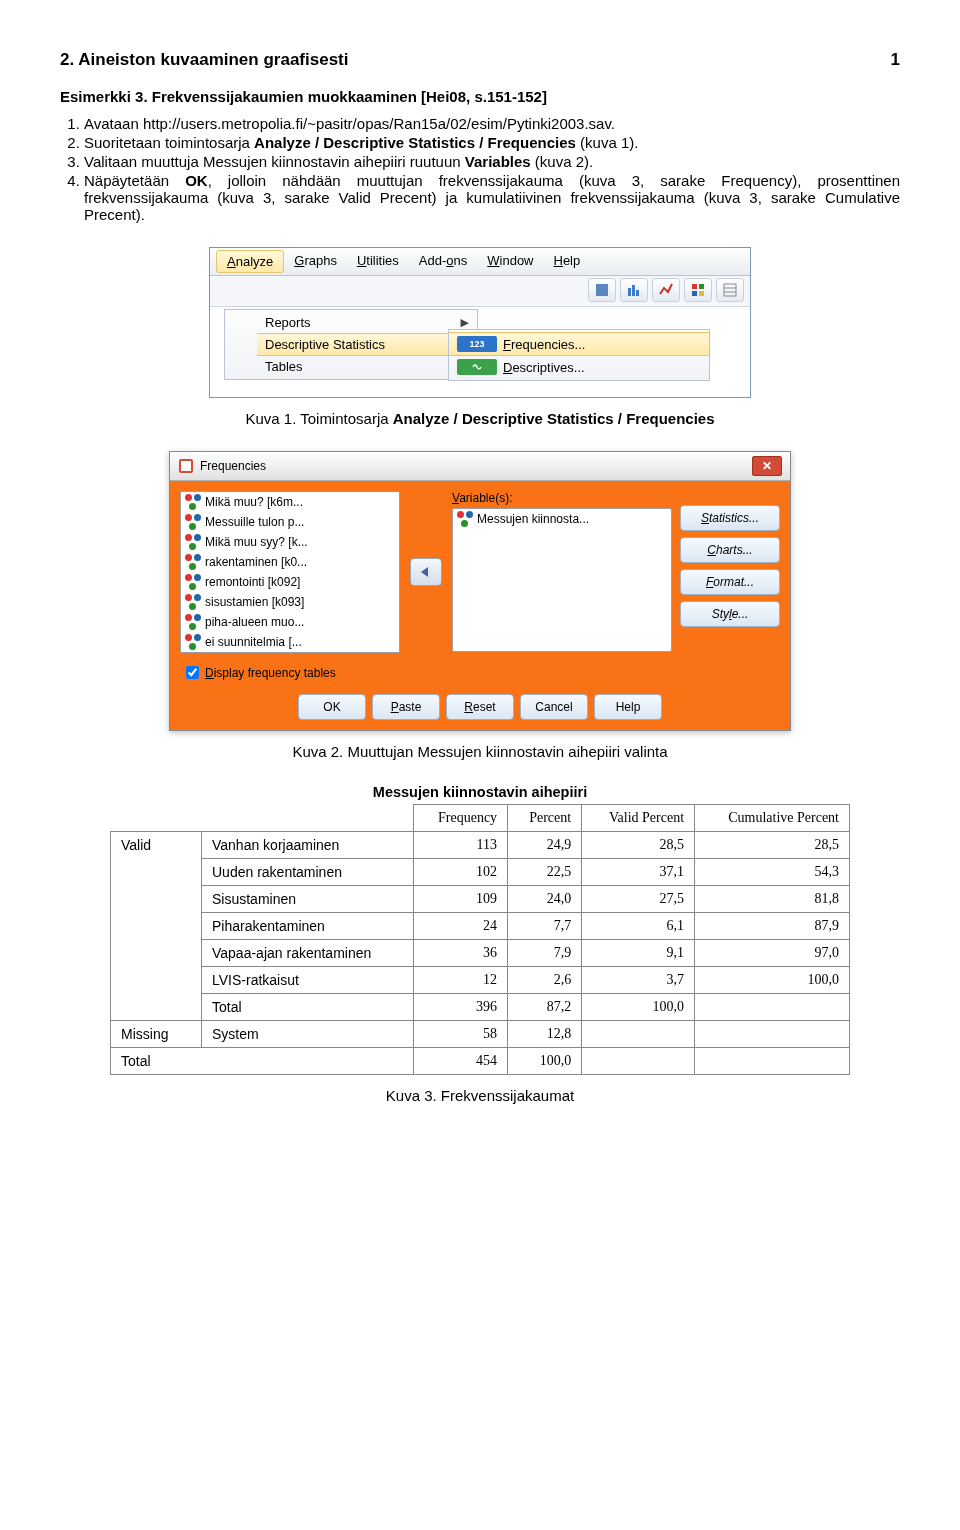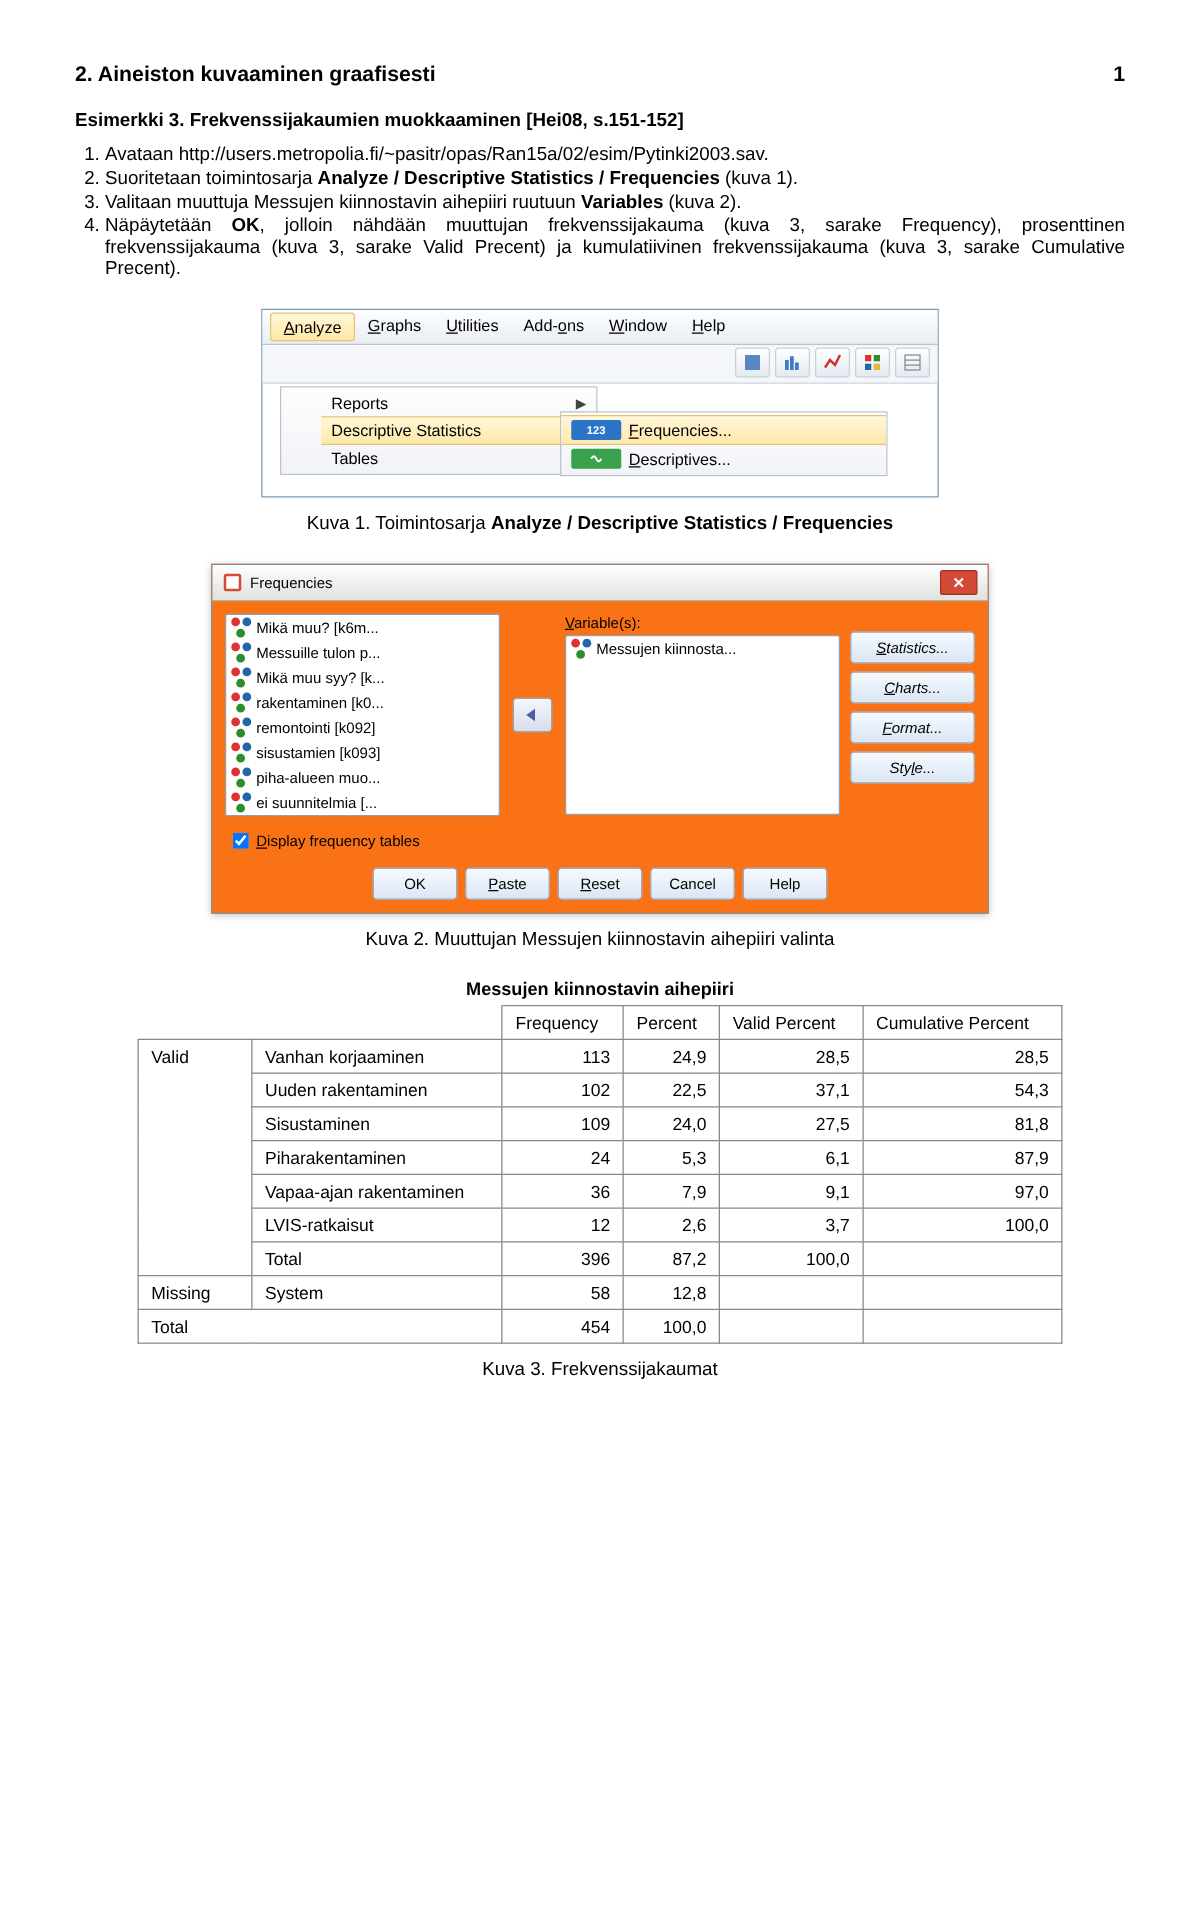--- a/index.html
+++ b/index.html
@@ -99,22 +99,22 @@
   .freq-bottom .dlg-btn { width:66px; }
 
   
   .tbl-title { text-align:center; font-weight:bold; font-size:14.5px; margin:10px 0 4px 0; }
   table.spss-tbl {
     border-collapse:collapse; margin:0 auto 10px auto; width:740px; font-size:14px;
   }
   table.spss-tbl th, table.spss-tbl td {
     border:1px solid #888; padding:5px 10px;
   }
-  table.spss-tbl th { font-weight:normal; text-align:left; }
-  table.spss-tbl td.num { text-align:right; }
+  table.spss-tbl th { font-weight:normal; text-align:right;font-family:Liberation Serif, serif; }
+  table.spss-tbl td.num { text-align:right;font-family:Liberation Serif, serif; }
   table.spss-tbl td.lab { text-align:left; }
   table.spss-tbl .grp { text-align:left; vertical-align:top; width:70px; }
 </style>
 </head>
 <body>
 
 <div class="heading-row">
   <span>2. Aineiston kuvaaminen graafisesti</span>
   <span class="page-no">1</span>
 </div>
@@ -356,21 +356,21 @@
   <tr>
     <td class="lab">Sisustaminen</td>
     <td class="num">109</td>
     <td class="num">24,0</td>
     <td class="num">27,5</td>
     <td class="num">81,8</td>
   </tr>
   <tr>
     <td class="lab">Piharakentaminen</td>
     <td class="num">24</td>
-    <td class="num">5,3</td>
+    <td class="num">7,7</td>
     <td class="num">6,1</td>
     <td class="num">87,9</td>
   </tr>
   <tr>
     <td class="lab">Vapaa-ajan rakentaminen</td>
     <td class="num">36</td>
     <td class="num">7,9</td>
     <td class="num">9,1</td>
     <td class="num">97,0</td>
   </tr>

